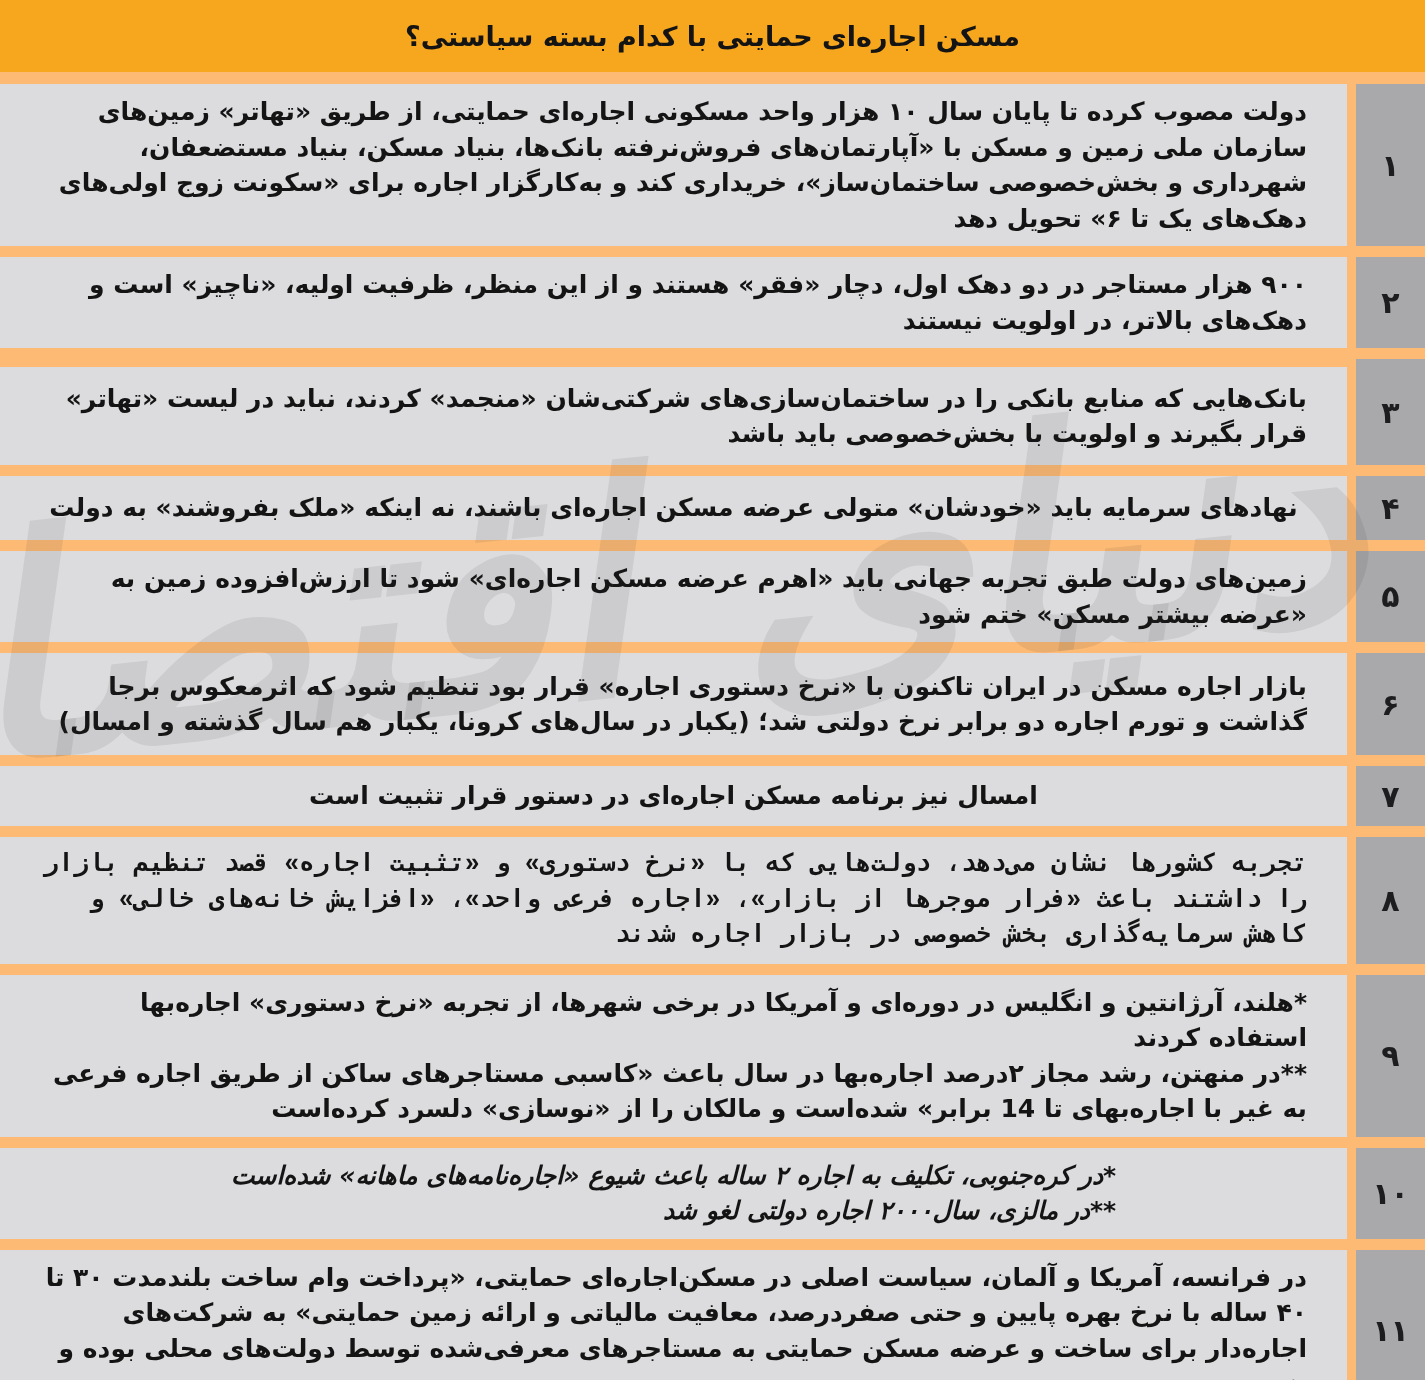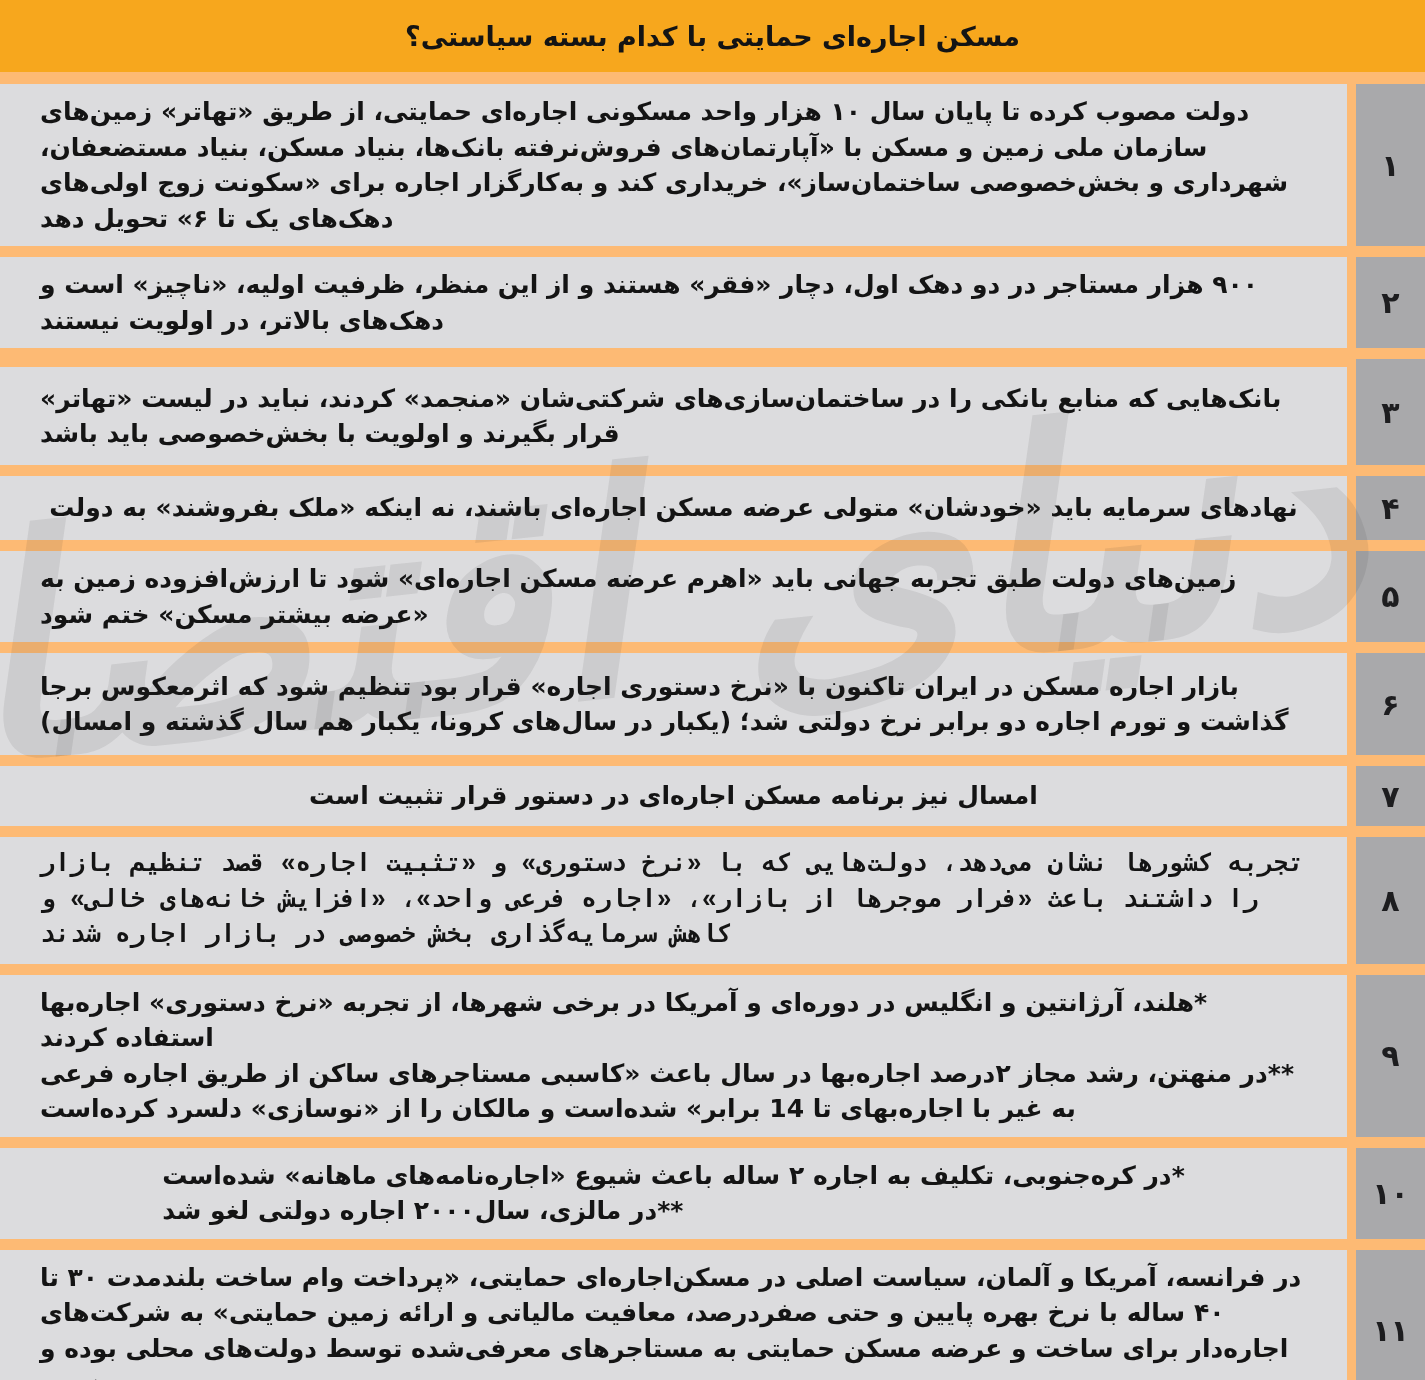--- a/index.html
+++ b/index.html
@@ -53,39 +53,39 @@
     font-size: 30px;
     font-weight: bold;
     color: #1d1d1f;
   }
   .txt {
     flex: 1 1 auto;
     background: #DCDCDE;
     display: flex;
     align-items: center;
     justify-content: center;
-    text-align: left;
+    text-align: right;
     padding: 10px 40px;
     font-size: 25px;
     font-weight: bold;
     color: #141414;
     line-height: 1.42;
     white-space: pre-line;
   }
   
   .r1  .txt { min-height: 132px; }
   .r2  .txt { min-height: 46px; }
   .r3  .txt { min-height: 78px; margin-top: 8px; }
   .r4  .txt { min-height: 44px; }
   .r5  .txt { min-height: 42px; }
   .r6  .txt { min-height: 82px; }
   .r7  .txt { min-height: 40px; }
   .r8  .txt { min-height: 80px; font-family: Liberation Mono, monospace; }
   .r9  .txt { min-height: 116px; }
-  .r10 .txt { min-height: 70px; }
+  .r10 .txt { min-height: 70px; font-style: italic; }
   .r11 .txt { min-height: 120px; }
   .watermark {
     position: absolute;
     top: 400px;
     right: 60px;
     width: 1300px;
     text-align: center;
     font-size: 300px;
     font-weight: bold;
     font-style: italic;

